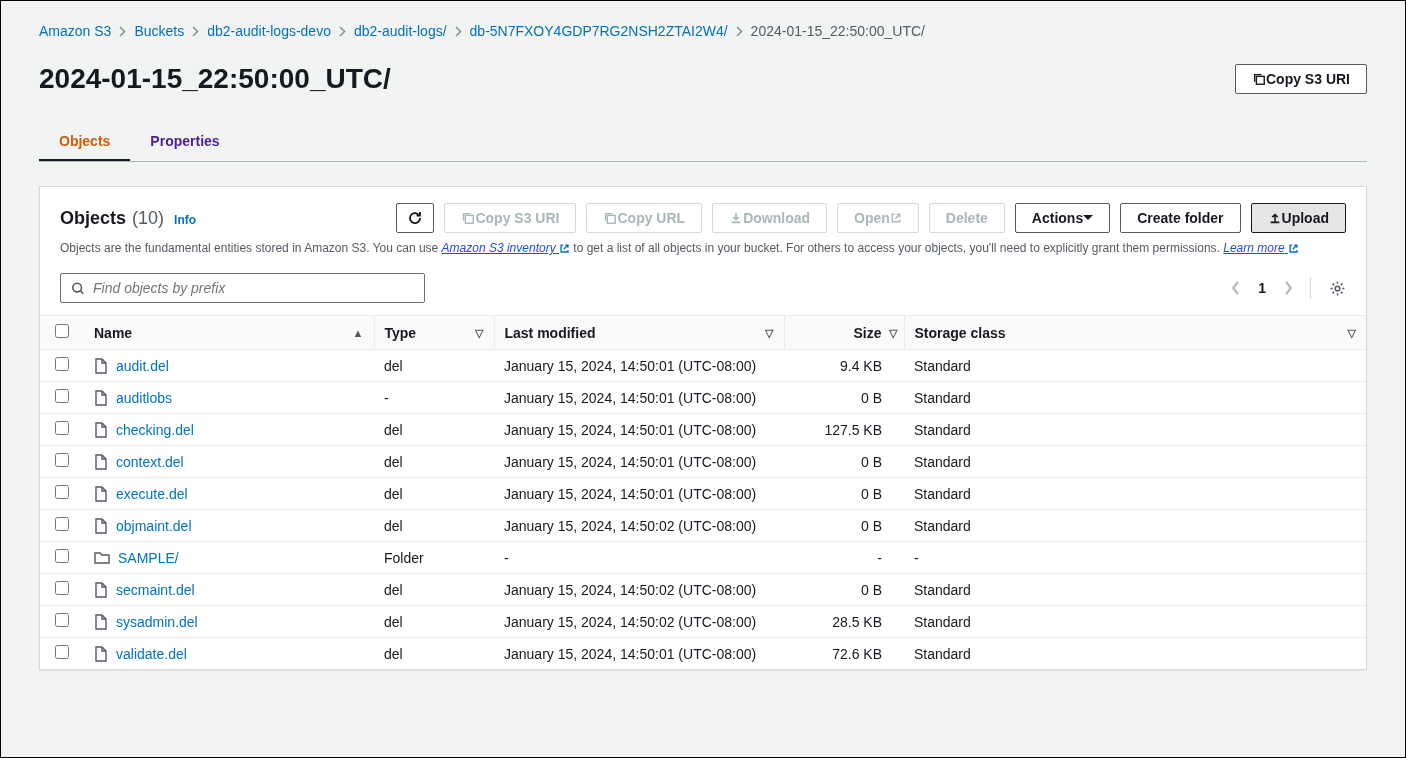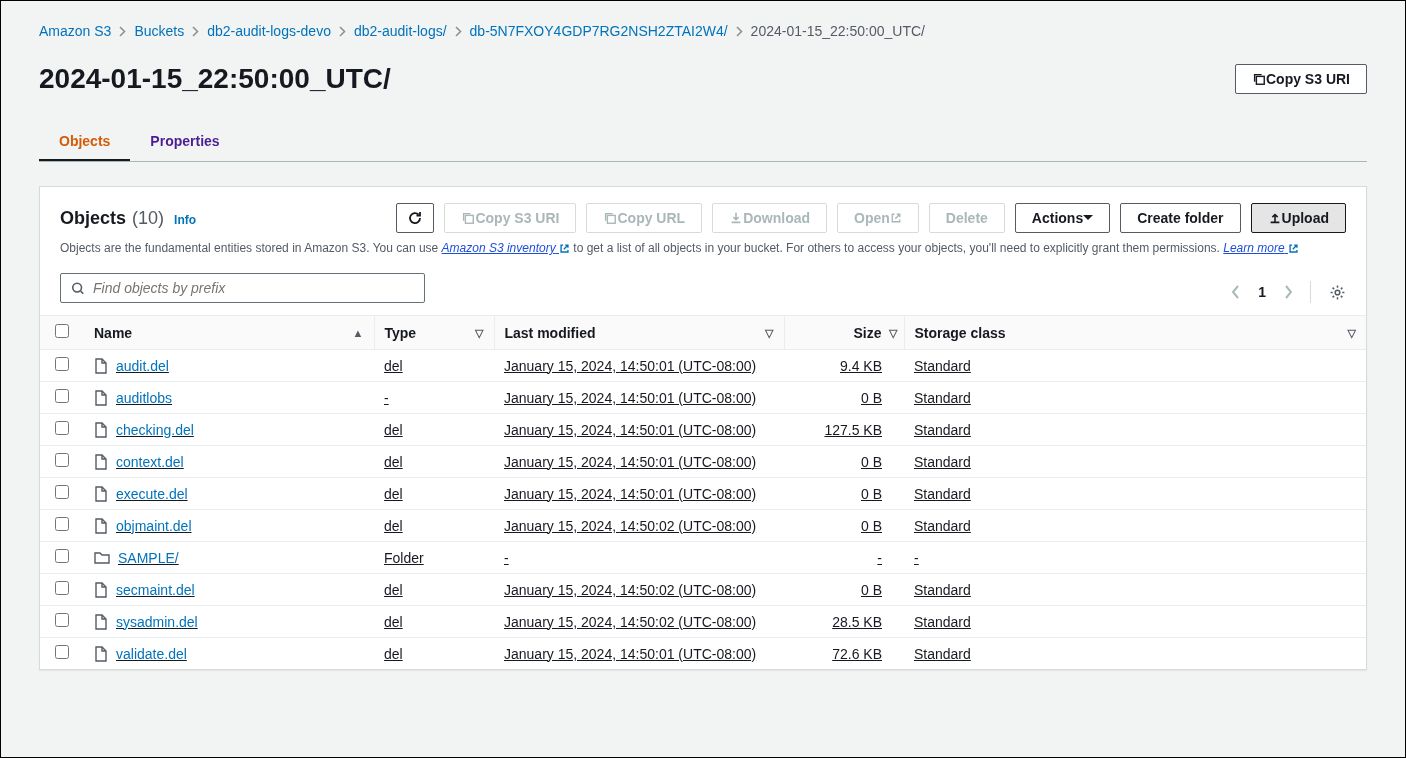--- a/index.html
+++ b/index.html
@@ -44,21 +44,21 @@
   .panel-title-row { display: flex; justify-content: space-between; align-items: center; margin-bottom: 8px; gap: 12px;}
   .panel-title { font-size: 18px; font-weight: 700; display:flex; align-items:baseline; gap:6px; }
   .panel-title .count { font-weight: 400; color: #545b64; }
   .panel-title .info { font-size: 12px; font-weight: 700; color: #0073bb; margin-left: 4px; cursor:pointer;}
   .actions { display: flex; gap: 10px; }
   .icon-btn { width: 38px; justify-content:center; padding:6px 0; }
 
   .desc { font-size: 12px; color: #545b64; margin-top: 2px; }
   .desc a { color: #1d4ed8; text-decoration: underline; font-style: italic; }
 
-  .toolbar-row { display: flex; justify-content: space-between; align-items: flex-end; padding: 12px 20px 12px 20px; gap: 7px;}
+  .toolbar-row { display: flex; justify-content: space-between; align-items: center; padding: 12px 20px 12px 20px; gap: 7px;}
   .search {
     display: flex; align-items: center; gap: 8px;
     border: 1px solid #687078; border-radius: 2px; padding: 6px 10px;
     width: 365px;
   }
   .search input { border: none; outline: none; font-size: 14px; width: 100%; font-style: italic; color: #687078; background:transparent;}
   .pager { display: flex; align-items: center; gap: 18px; color: #545b64; }
   .pager .page-num { font-weight: 700; color: #16191f; }
   .pager .nav { color: #aab7b8; cursor: default; }
   .pager .divider { width:1px; height:22px; background:#d5dbdb; }
@@ -66,21 +66,21 @@
   
   table { width: 100%; border-collapse: collapse; }
   thead th {
     text-align: left; font-weight: 700; font-size: 14px;
     border-top: 1px solid #eaeded; border-bottom: 1px solid #eaeded;
     padding: 8px 10px; background: #fafafa; position:relative;
   }
   thead th.cb, tbody td.cb { width: 44px; text-align: center; }
   thead th .sort { position:absolute; right:10px; top:50%; transform:translateY(-50%); color:#545b64; font-size:11px;}
   thead th.sep-left { border-left: 1px solid #eaeded; }
-  tbody td { padding: 7px 10px; border-bottom: 1px solid #eaeded; font-size: 14px; vertical-align: middle; text-decoration: underline;}
+  tbody td { padding: 7px 10px; border-bottom: 1px solid #eaeded; font-size: 14px; vertical-align: middle;}
   tbody tr:last-child td { border-bottom:none; }
   .name-cell { display:flex; align-items:center; gap:8px; }
   .name-link { color:#0073bb; text-decoration:none; }
   .col-size { text-align:right; padding-right: 22px;}
   .file-icon, .folder-icon { flex-shrink:0; }
   .chk { width:14px; height:14px; cursor:pointer; }
   .ext-icon { display:inline-block; vertical-align:-2px;}
   svg { display:block; }
 </style>
 </head>

